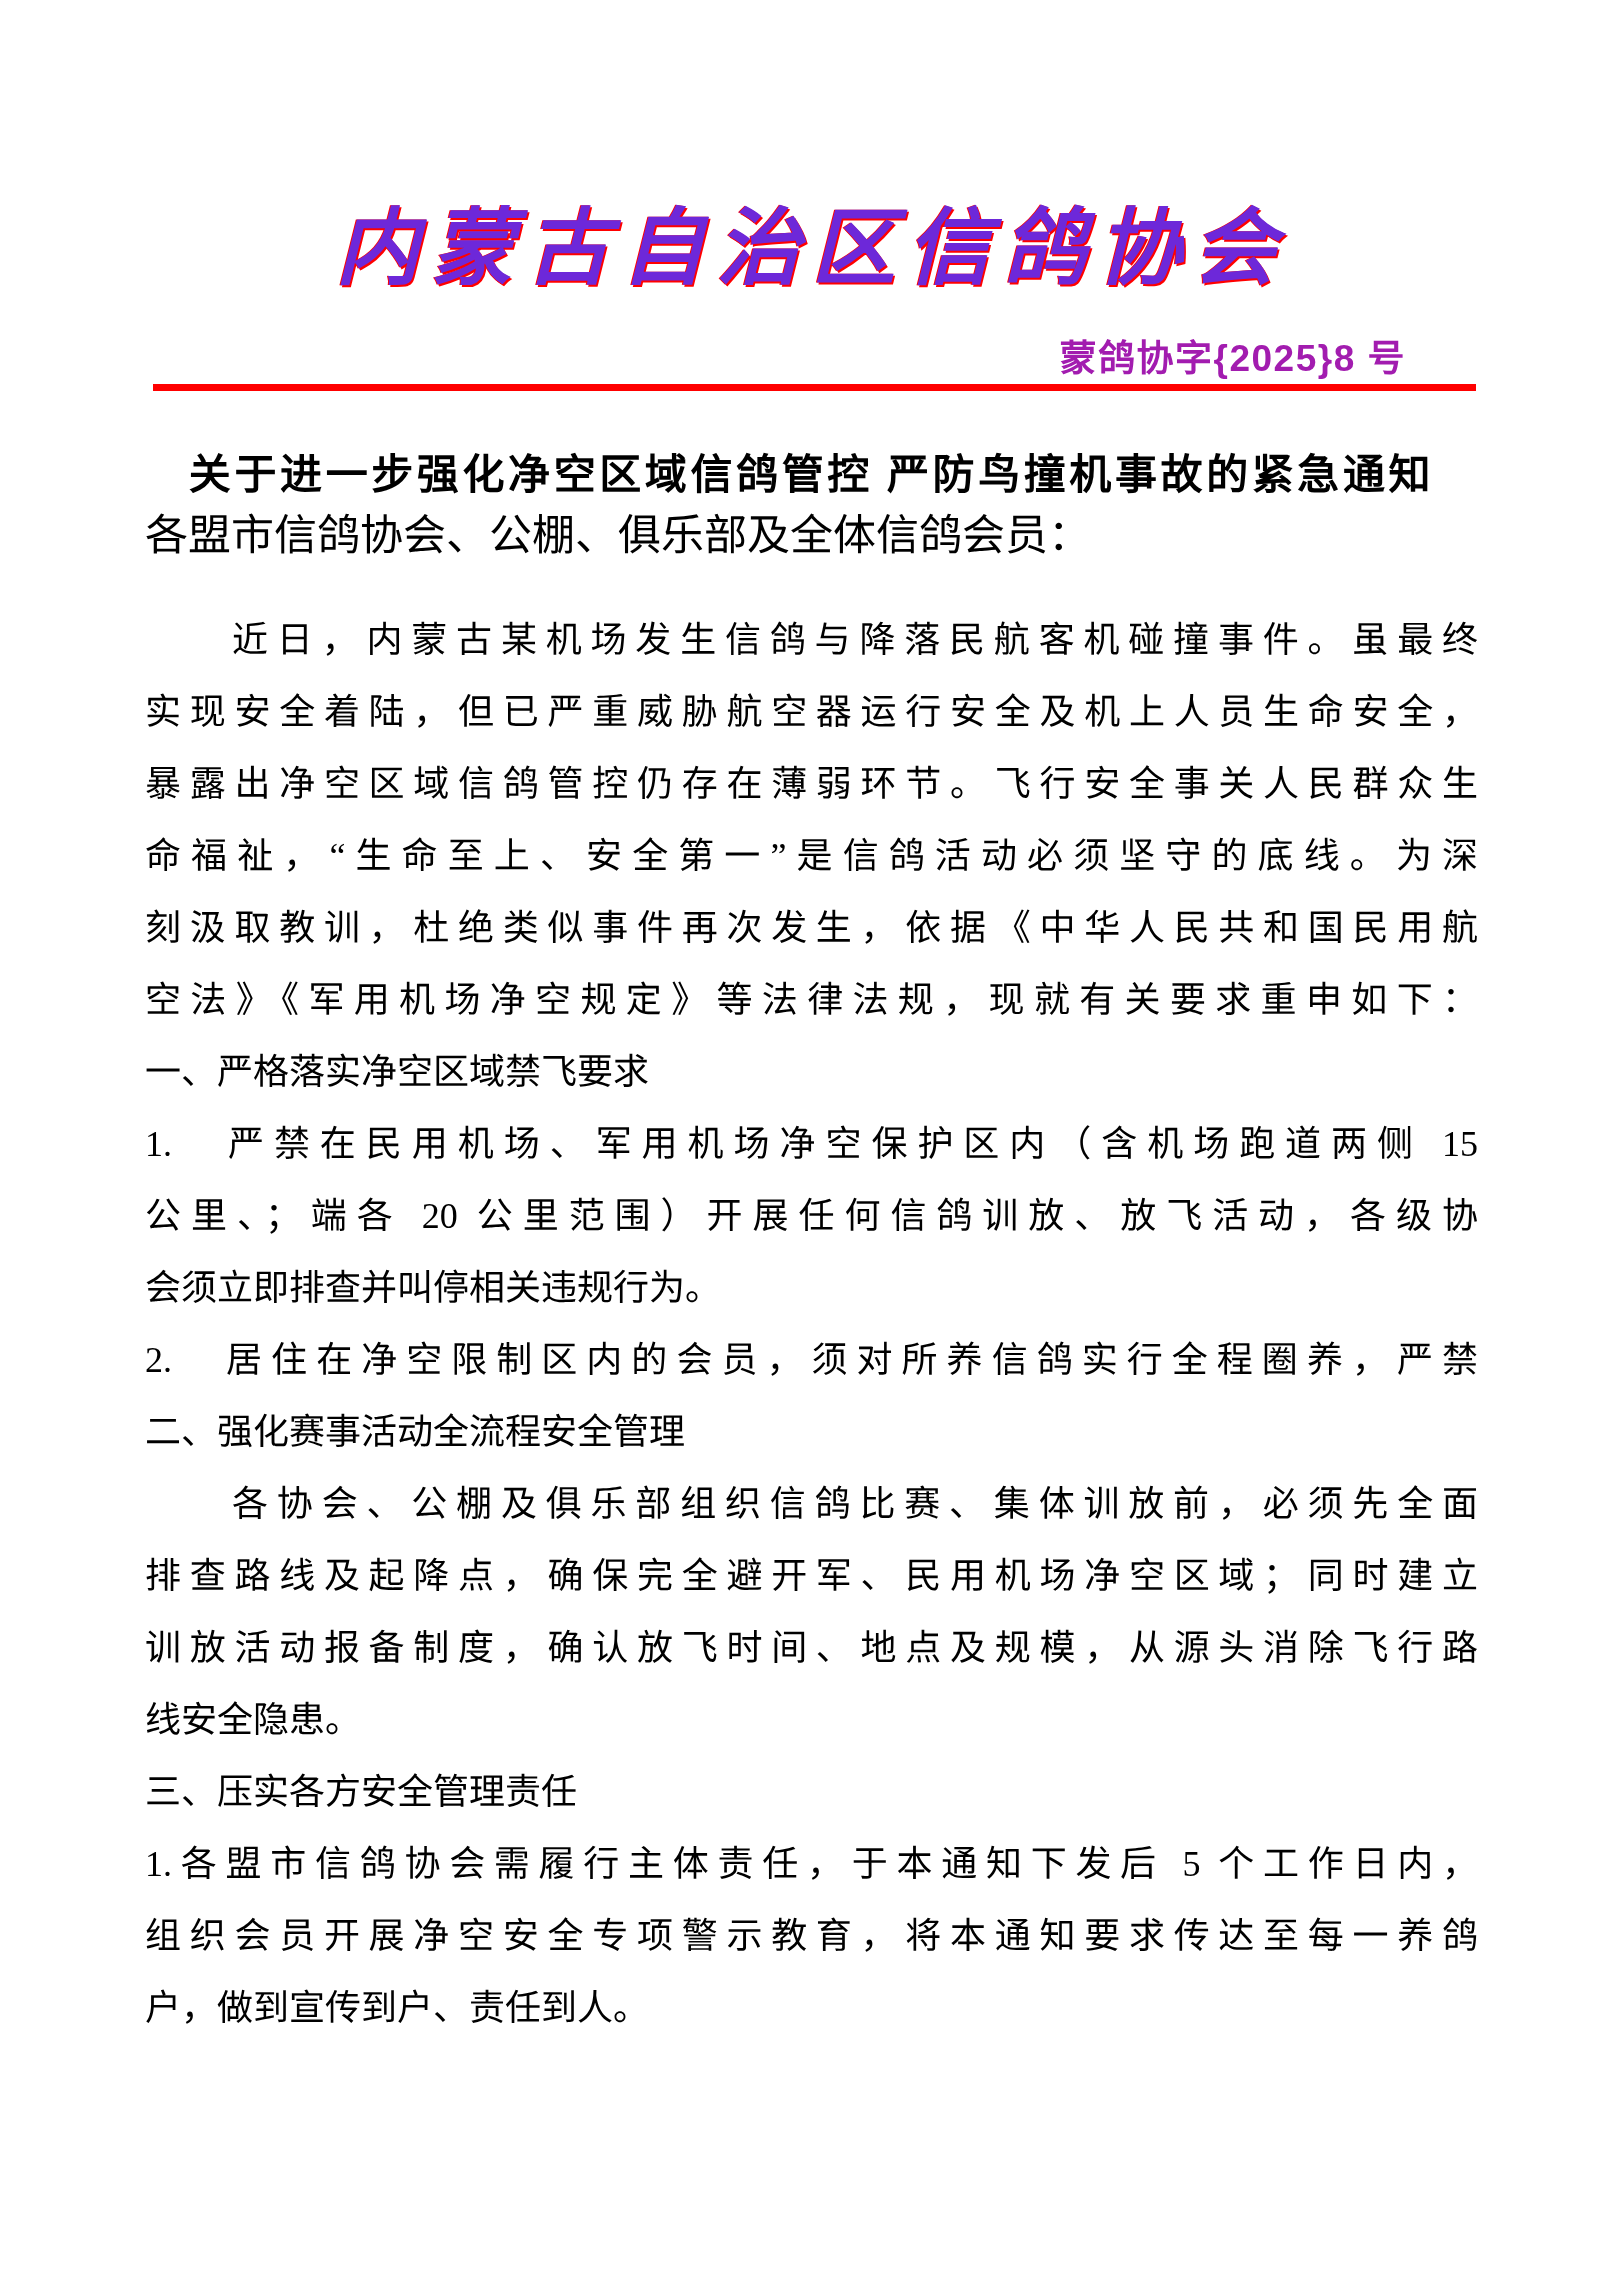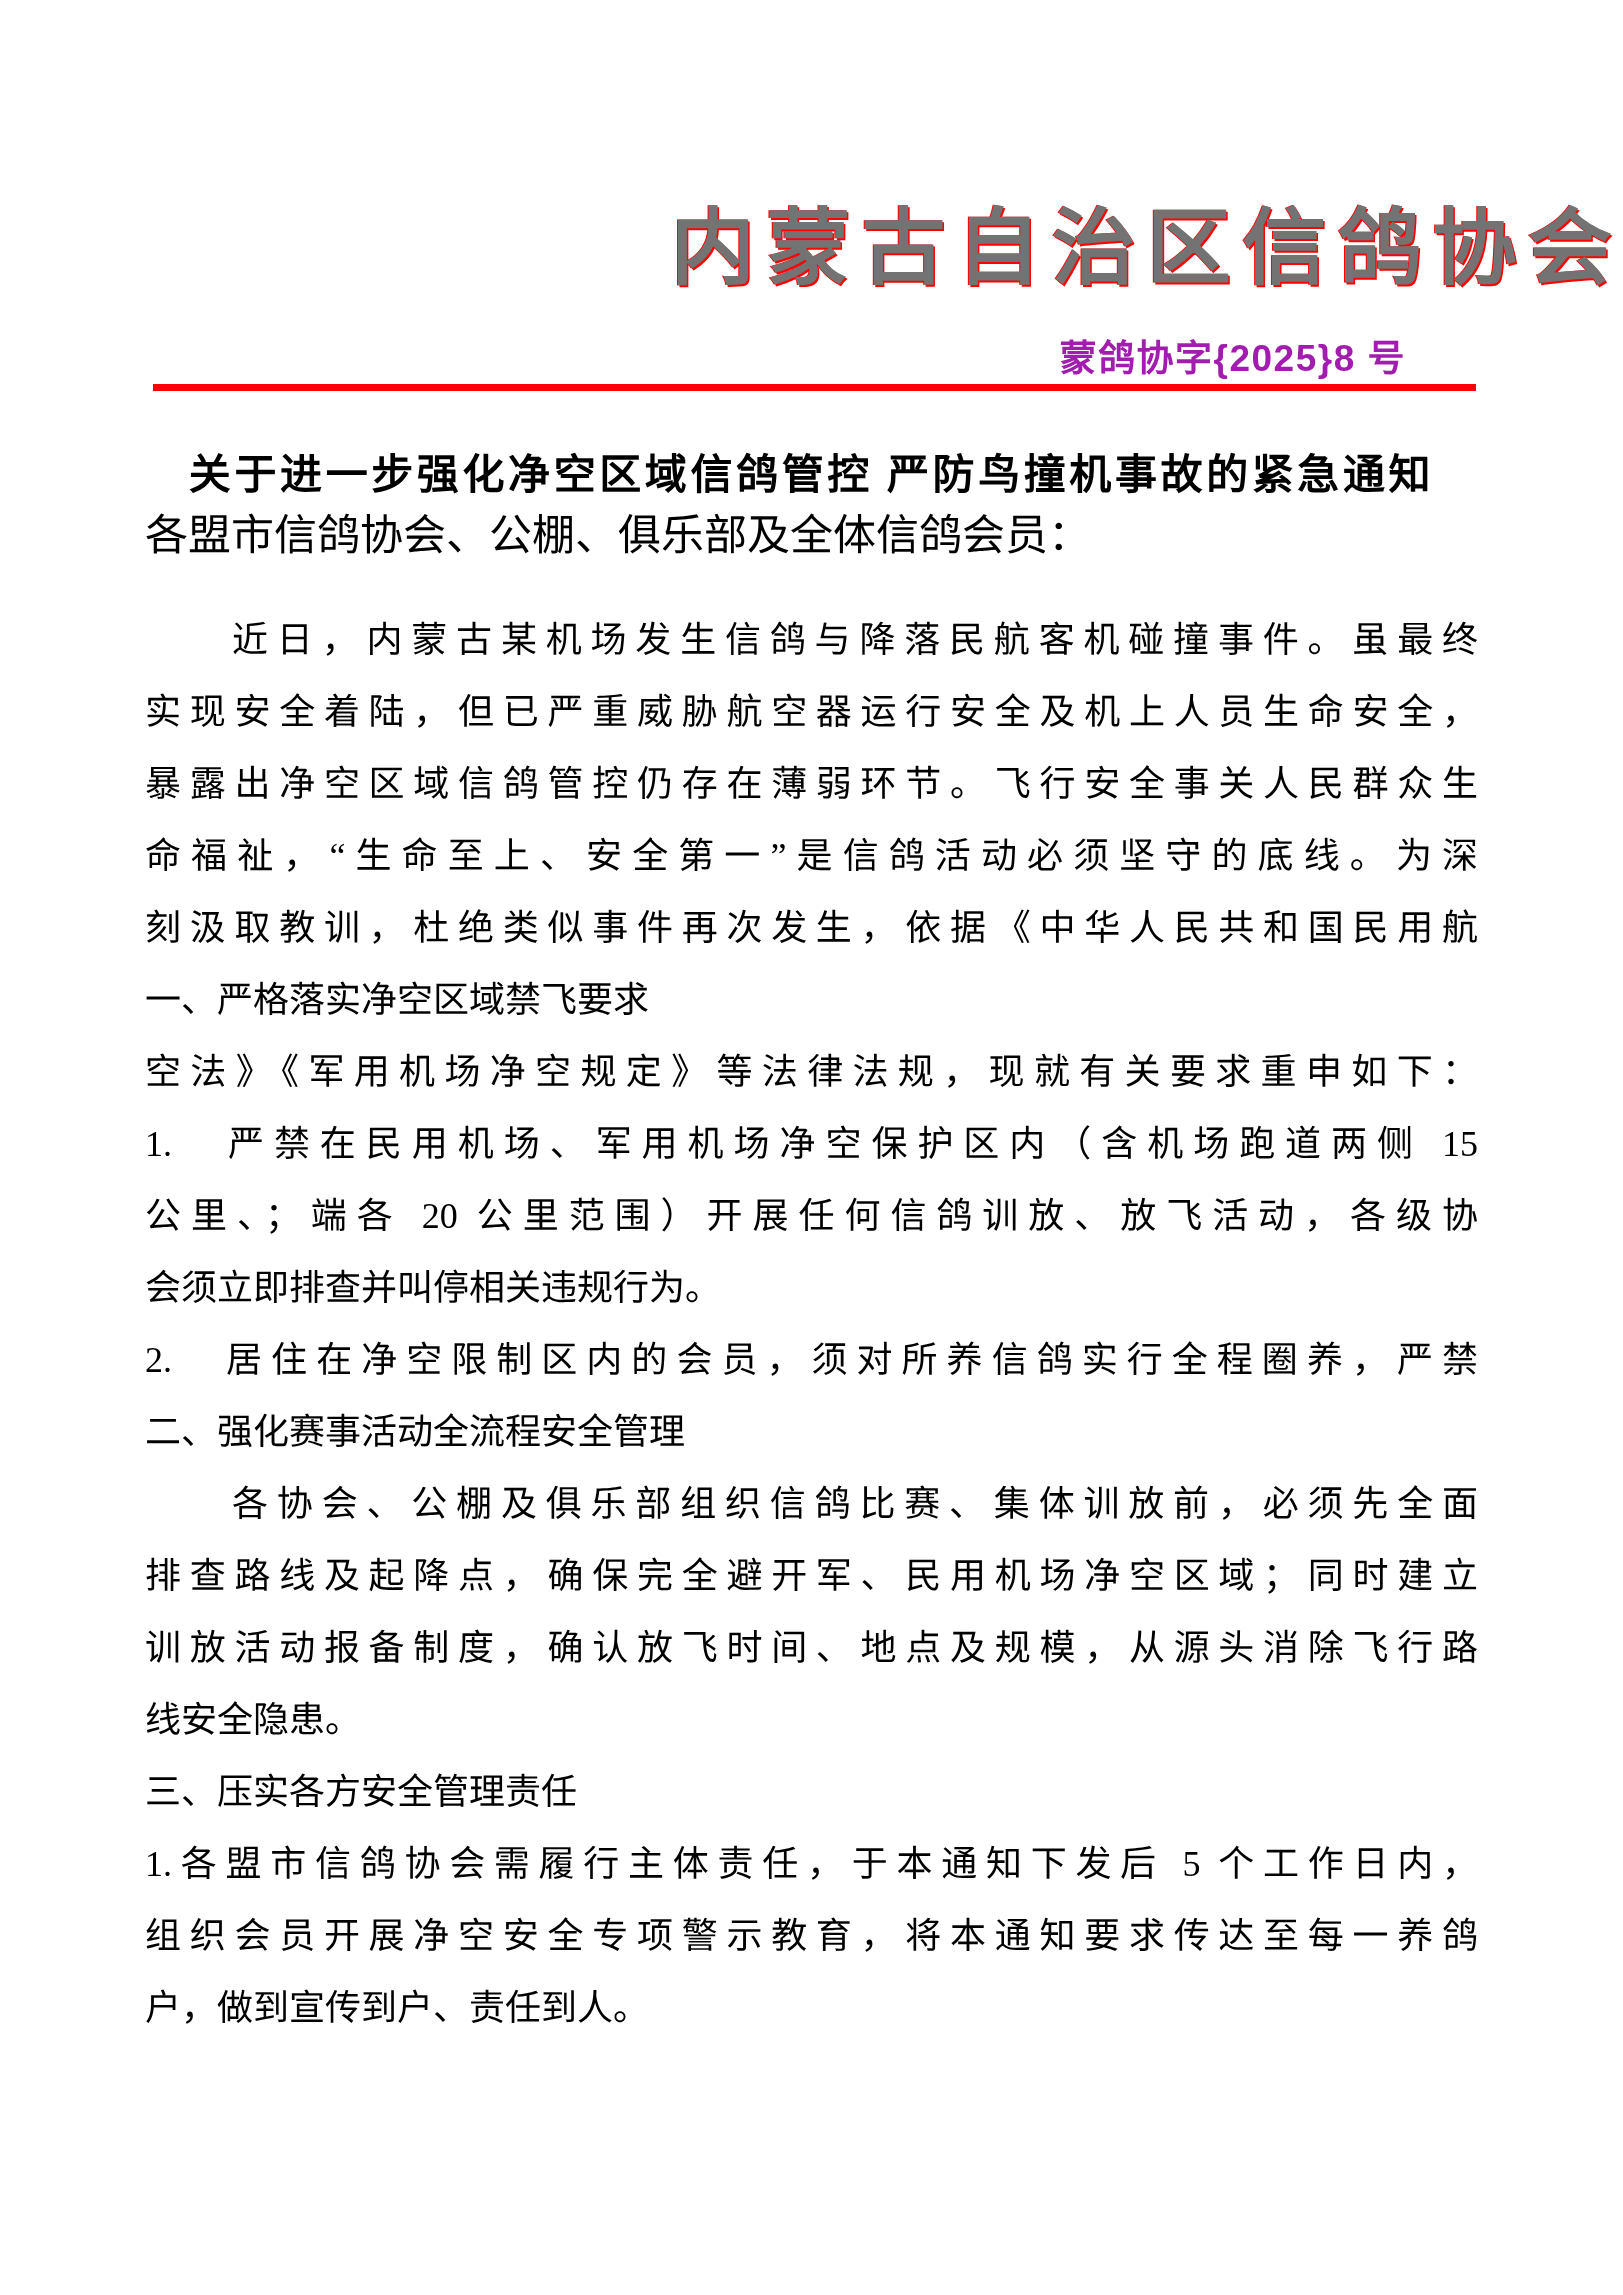--- a/index.html
+++ b/index.html
@@ -15,28 +15,29 @@
     overflow: hidden;
     font-family: "Liberation Serif", "DejaVu Serif", serif;
     color: #000000;
   }
   
   .org-title {
     position: absolute;
     top: 180px;
     left: 0;
     width: 100%;
-    text-align: right;
+    text-align: center;
     font-family: "Liberation Sans", "DejaVu Sans", sans-serif;
     font-weight: 900;
     font-size: 84px;
     letter-spacing: 11.2px;
-    color: #737373;
+    color: #6d28d9;
     white-space: nowrap;
     text-shadow: 1.5px 1.5px 0 #ff0000, -1px 0 0 #ff0000;
+    font-style: italic;
   }
   
   .doc-number {
     position: absolute;
     top: 328px;
     right: 217px;
     font-family: "Liberation Sans", "DejaVu Sans", sans-serif;
     font-weight: 900;
     font-size: 37px;
     letter-spacing: 1.5px;
@@ -112,22 +113,22 @@
 
   <div class="salutation">各盟市信鸽协会、公棚、俱乐部及全体信鸽会员：</div>
 
   <div class="body-block">
 
   <div class="body-line indent stretch">近日，内蒙古某机场发生信鸽与降落民航客机碰撞事件。虽最终</div>
       <div class="body-line stretch">实现安全着陆，但已严重威胁航空器运行安全及机上人员生命安全，</div>
       <div class="body-line stretch">暴露出净空区域信鸽管控仍存在薄弱环节。飞行安全事关人民群众生</div>
       <div class="body-line stretch">命福祉，“生命至上、安全第一”是信鸽活动必须坚守的底线。为深</div>
       <div class="body-line stretch">刻汲取教训，杜绝类似事件再次发生，依据《中华人民共和国民用航</div>
+      <div class="body-line stretch">空法》《军用机场净空规定》等法律法规，现就有关要求重申如下：</div>
       <div class="body-line">一、严格落实净空区域禁飞要求</div>
-      <div class="body-line stretch">空法》《军用机场净空规定》等法律法规，现就有关要求重申如下：</div>
       <div class="body-line stretch">1.　严禁在民用机场、军用机场净空保护区内（含机场跑道两侧 15</div>
       <div class="body-line stretch">公里、；端各 20 公里范围）开展任何信鸽训放、放飞活动，各级协</div>
       <div class="body-line">会须立即排查并叫停相关违规行为。</div>
       <div class="body-line stretch">2.　居住在净空限制区内的会员，须对所养信鸽实行全程圈养，严禁</div>
       <div class="body-line">二、强化赛事活动全流程安全管理</div>
       <div class="body-line indent stretch">各协会、公棚及俱乐部组织信鸽比赛、集体训放前，必须先全面</div>
       <div class="body-line stretch">排查路线及起降点，确保完全避开军、民用机场净空区域；同时建立</div>
       <div class="body-line stretch">训放活动报备制度，确认放飞时间、地点及规模，从源头消除飞行路</div>
       <div class="body-line">线安全隐患。</div>
       <div class="body-line">三、压实各方安全管理责任</div>

